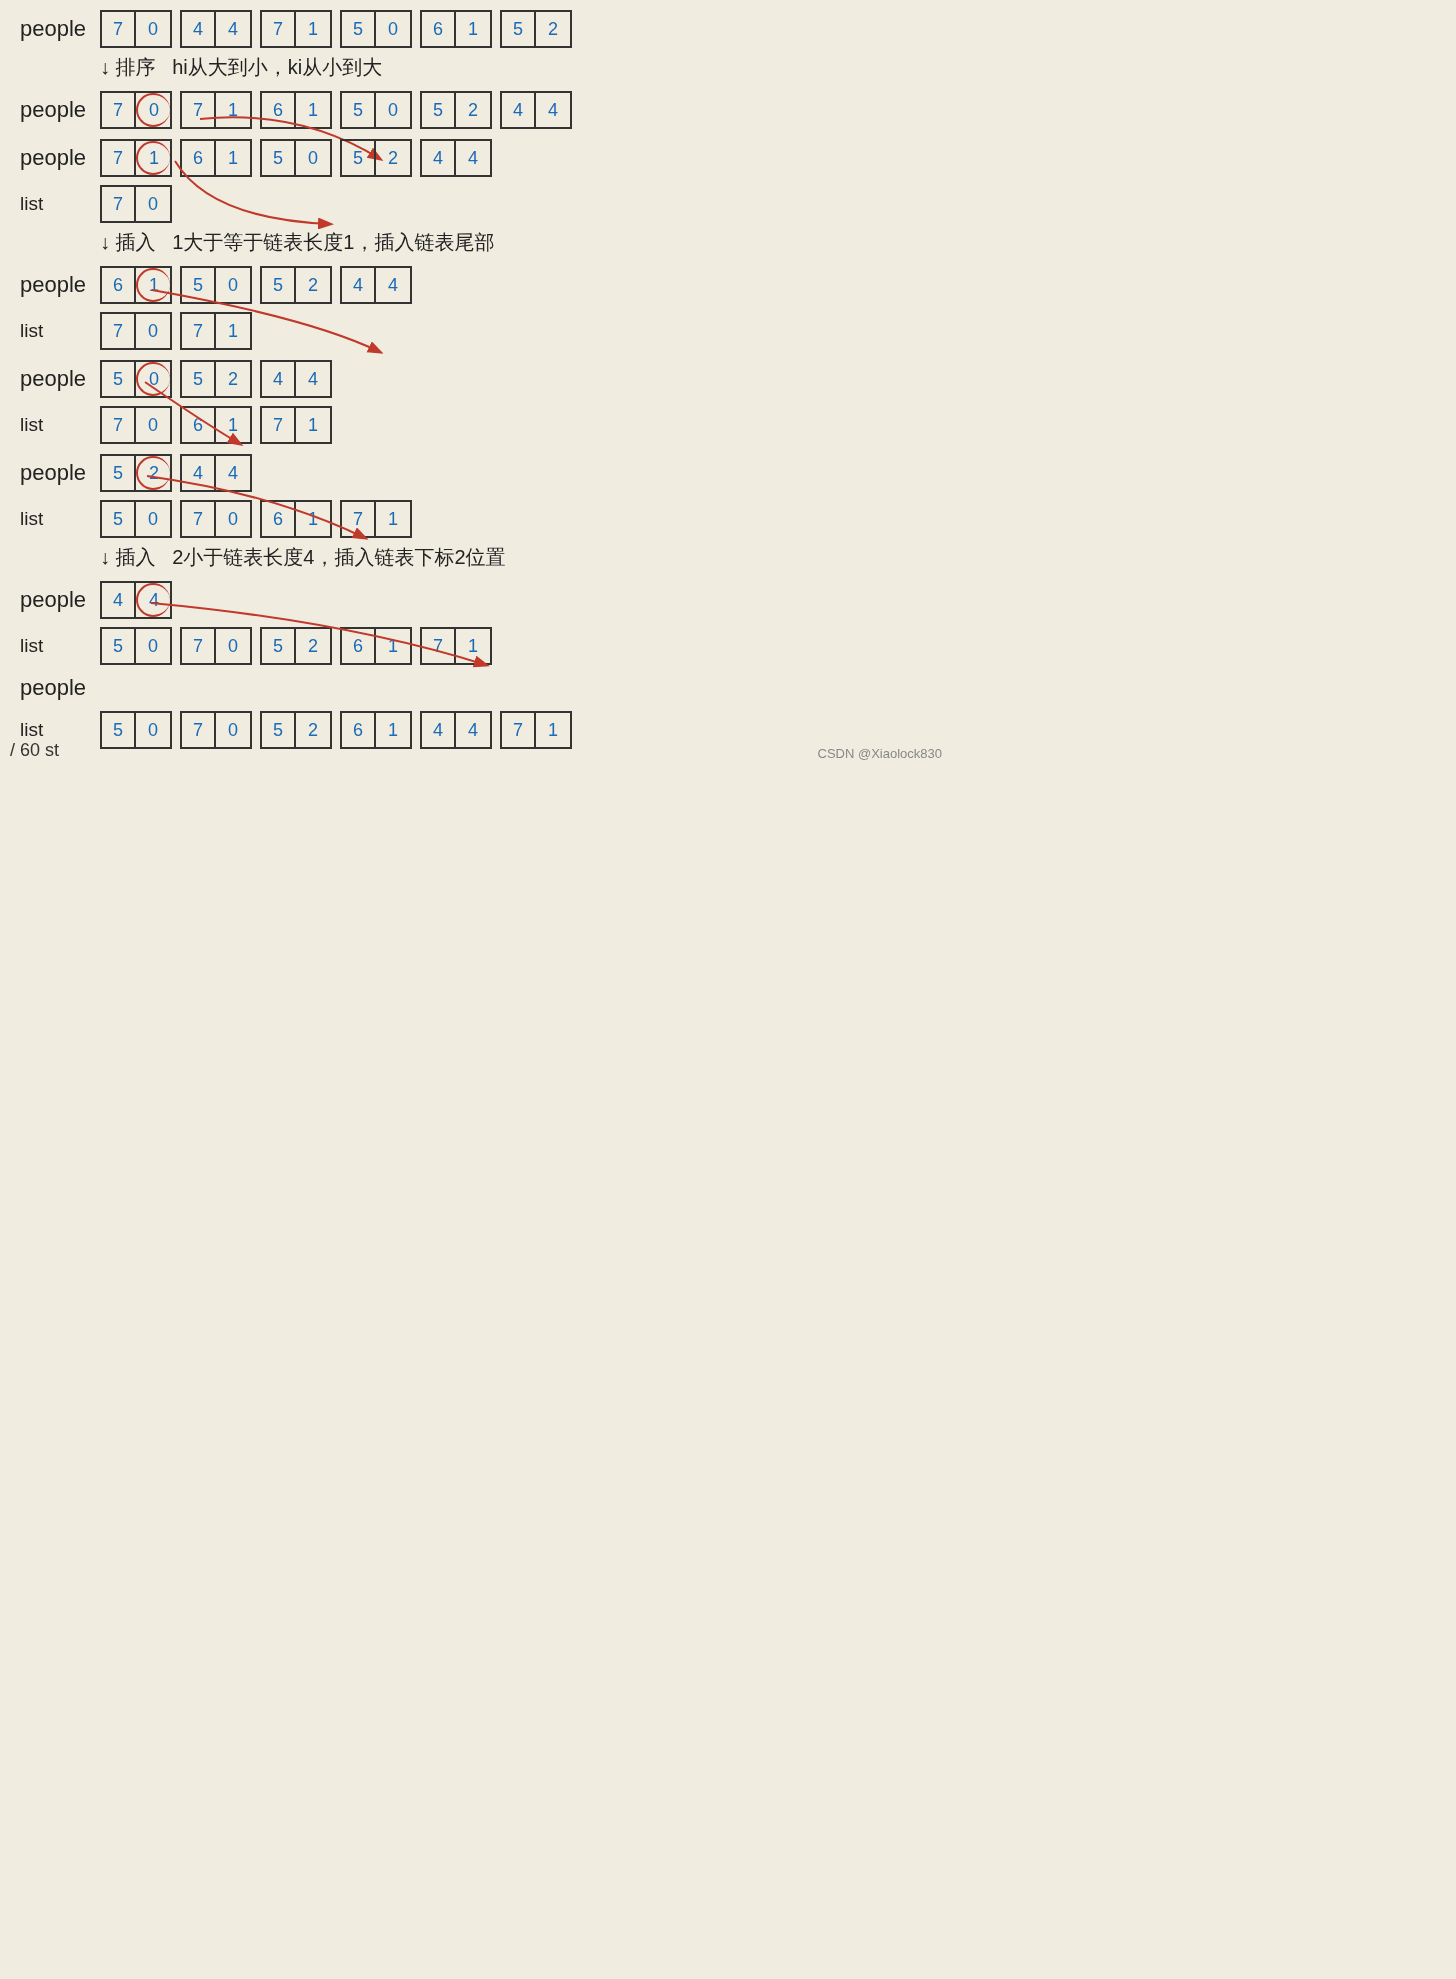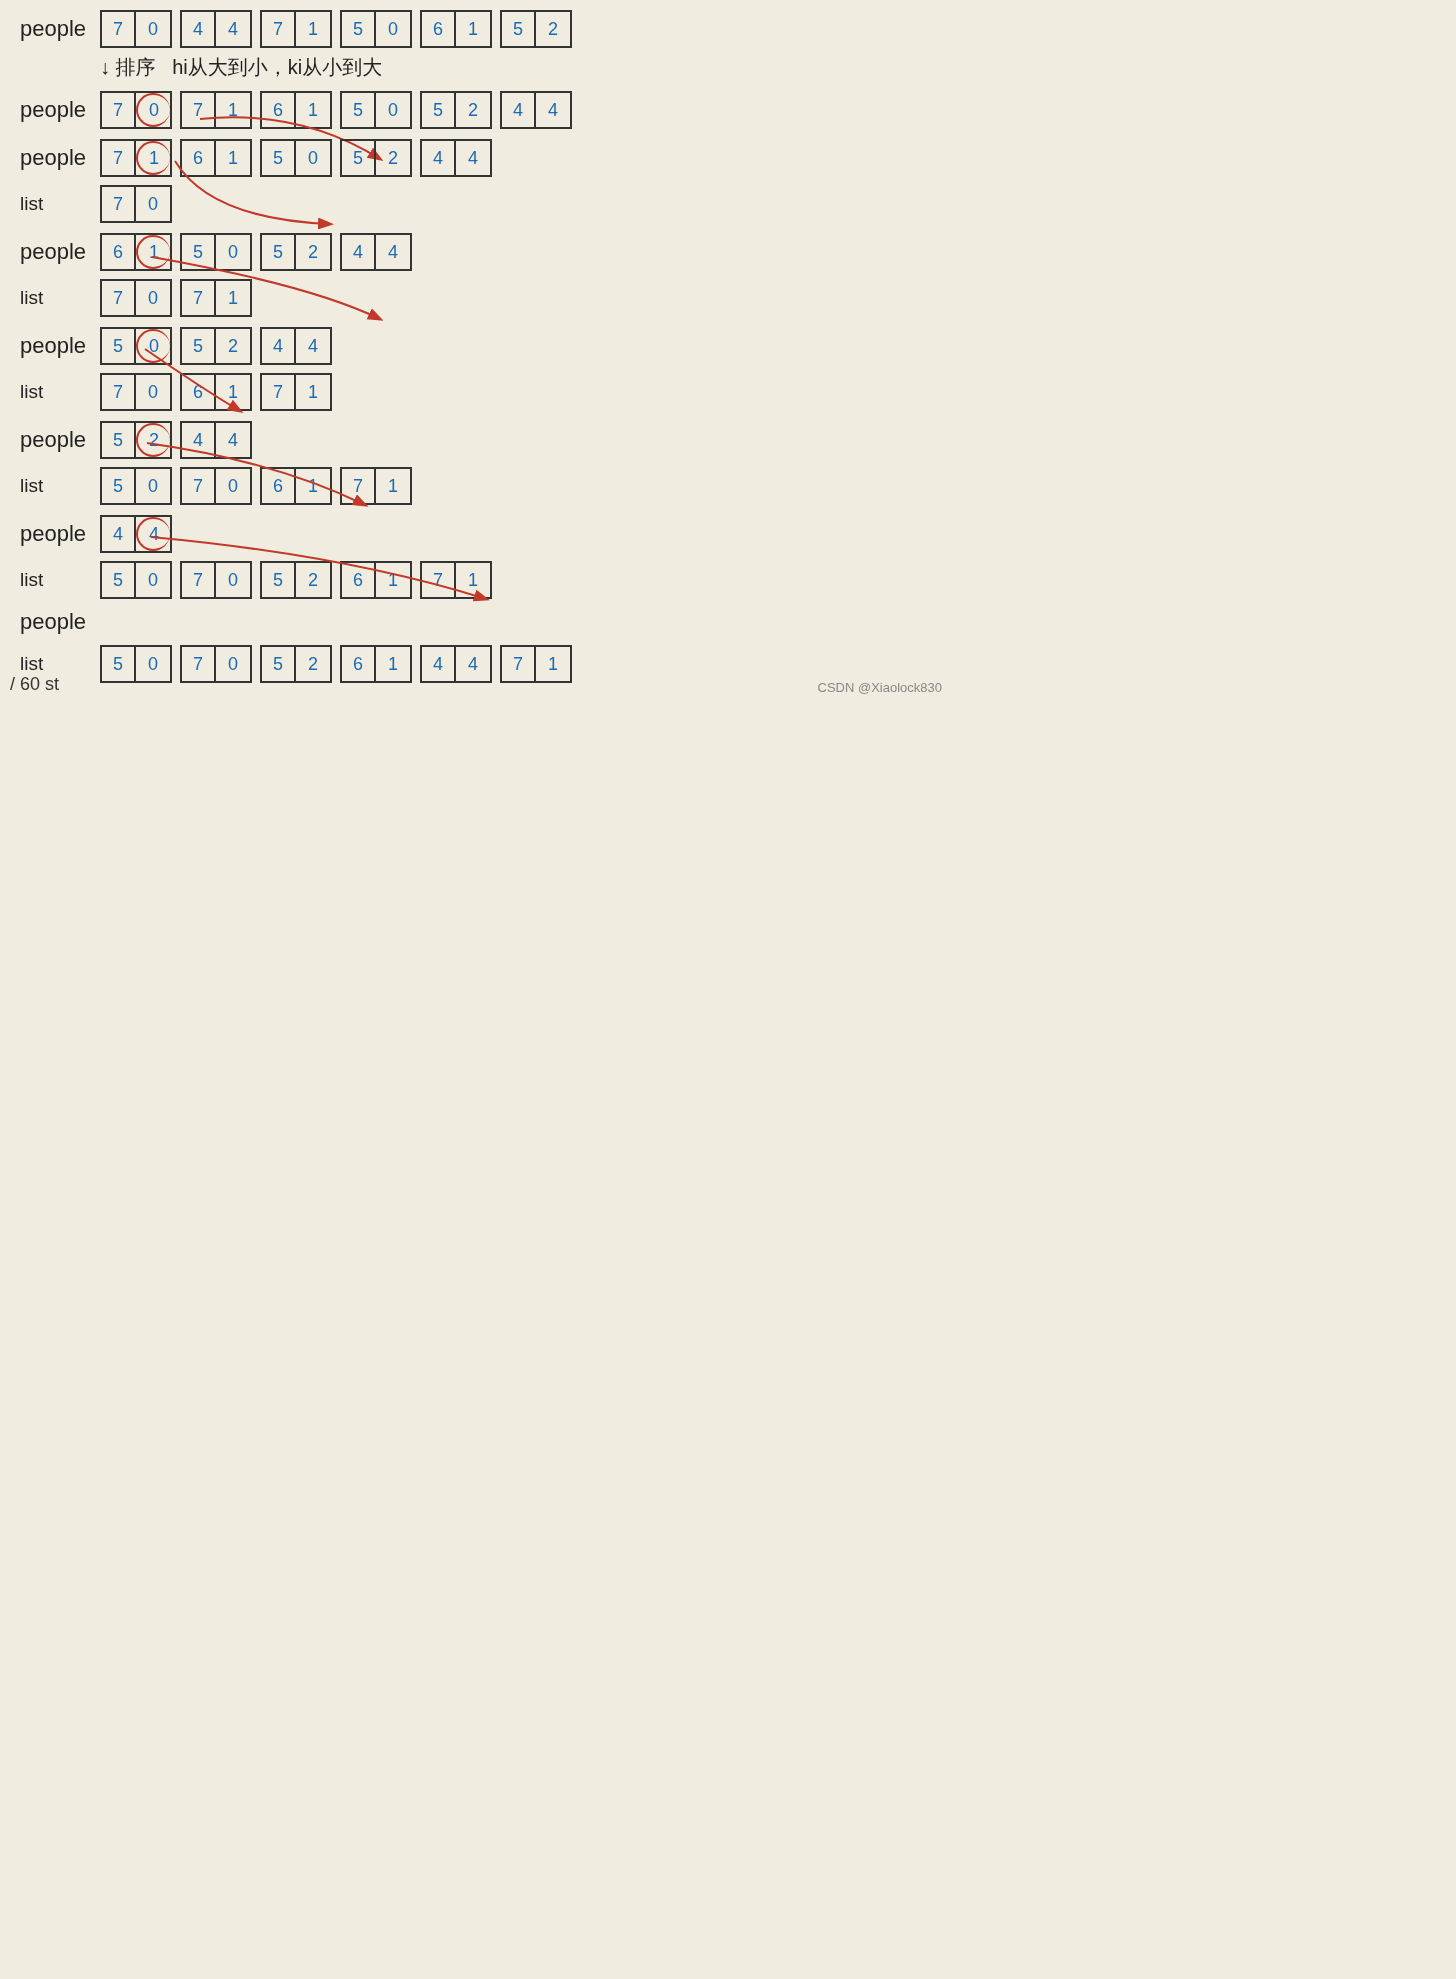--- a/index.html
+++ b/index.html
@@ -190,20 +190,23 @@
     </div>
 
     <svg width="350" height="80" style="position:absolute;left:130px;top:10px;">
       <defs>
         <marker id="arr2" markerWidth="8" markerHeight="8" refX="6" refY="3" orient="auto">
           <path d="M0,0 L0,6 L8,3 z" fill="#c0392b"></path>
         </marker>
       </defs>
       <path d="M 25,12 Q 60,70 180,75" stroke="#c0392b" stroke-width="2" fill="none" marker-end="url(#arr2)"></path>
     </svg>
+    <div class="annotation">
+      <span>↓ 插入 &nbsp; 1大于等于链表长度1，插入链表尾部</span>
+    </div>
   </div>
 
   <div class="section" style="position:relative;">
     <div class="row">
       <span class="label">people</span>
       <div class="cell-pair">
         <div class="cell">6</div>
         <div class="cell cell-circled">1</div>
       </div>
       <div class="cell-pair">
@@ -316,20 +319,23 @@
     </div>
 
     <svg width="380" height="80" style="position:absolute;left:105px;top:10px;">
       <defs>
         <marker id="arr5" markerWidth="8" markerHeight="8" refX="6" refY="3" orient="auto">
           <path d="M0,0 L0,6 L8,3 z" fill="#c0392b"></path>
         </marker>
       </defs>
       <path d="M 22,12 Q 150,30 240,74" stroke="#c0392b" stroke-width="2" fill="none" marker-end="url(#arr5)"></path>
     </svg>
+    <div class="annotation">
+      <span>↓ 插入 &nbsp; 2小于链表长度4，插入链表下标2位置</span>
+    </div>
   </div>
 
   <div class="section" style="position:relative;">
     <div class="row">
       <span class="label">people</span>
       <div class="cell-pair">
         <div class="cell">4</div>
         <div class="cell cell-circled">4</div>
       </div>
     </div>

